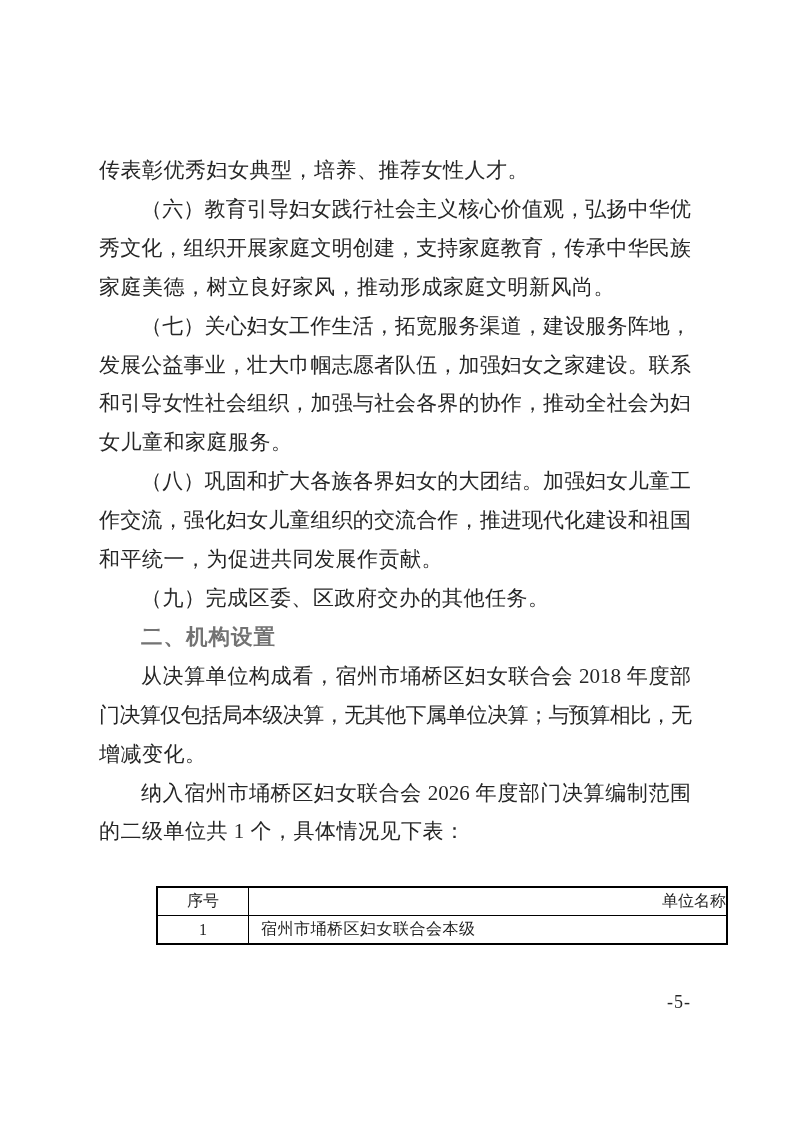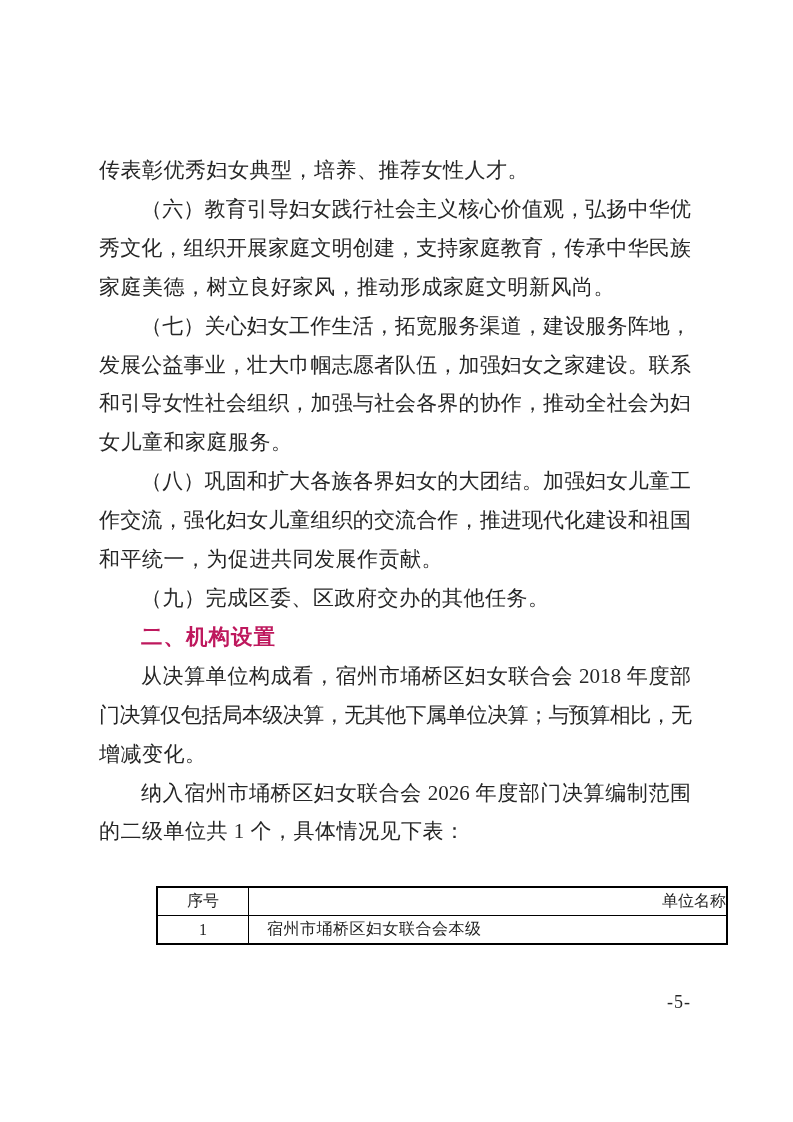--- a/index.html
+++ b/index.html
@@ -39,21 +39,21 @@
   }
   .line.indent {
     box-sizing: border-box;
     padding-left: 42px;
   }
   .line.heading {
     font-family: "Liberation Sans", "DejaVu Sans", sans-serif;
     font-weight: 700;
     font-size: 21.5px;
     letter-spacing: 1px;
-    color: #be185d;
+    color: #737373;
   }
   table.unit-table {
     position: absolute;
     left: 156px;
     top: 886px;
     width: 572px;
     border-collapse: collapse;
     table-layout: fixed;
     border: 2px solid #000000;
     font-size: 16px;
@@ -63,21 +63,21 @@
   table.unit-table td {
     border: 1px solid #000000;
     font-weight: normal;
     padding: 0;
     height: 27px;
     vertical-align: middle;
     overflow: hidden;
   }
   table.unit-table .col-index  { width: 90px;  text-align: center; }
   table.unit-table .col-name   { text-align: right; }
-  table.unit-table td.col-name { text-align: left; padding-left: 18px; letter-spacing: 0.5px; }
+  table.unit-table td.col-name { text-align: left; padding-left: 12px; letter-spacing: 0.5px; }
   .page-number {
     position: absolute;
     top: 992px;
     right: 102px;
     font-size: 18px;
     letter-spacing: 1px;
     color: #262626;
   }
 </style>
 </head>

